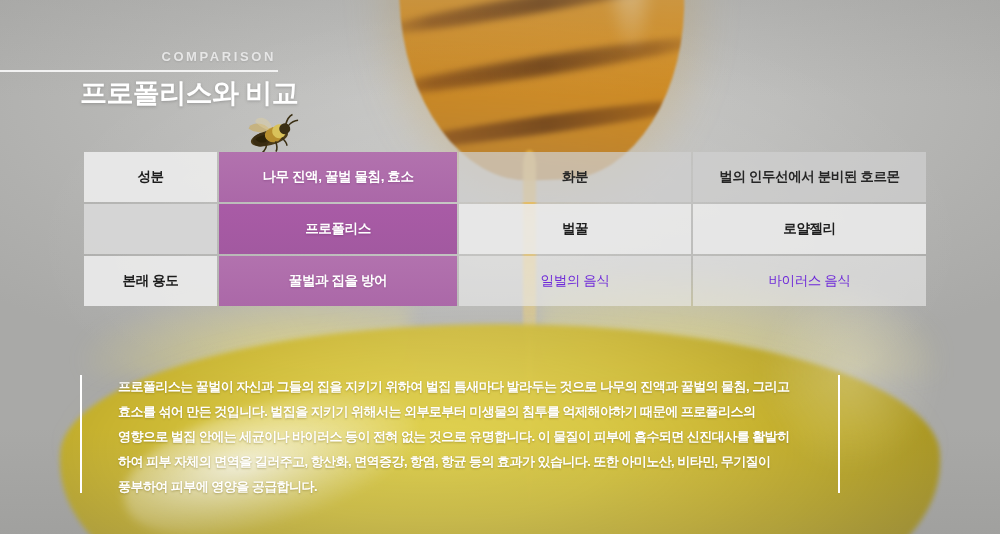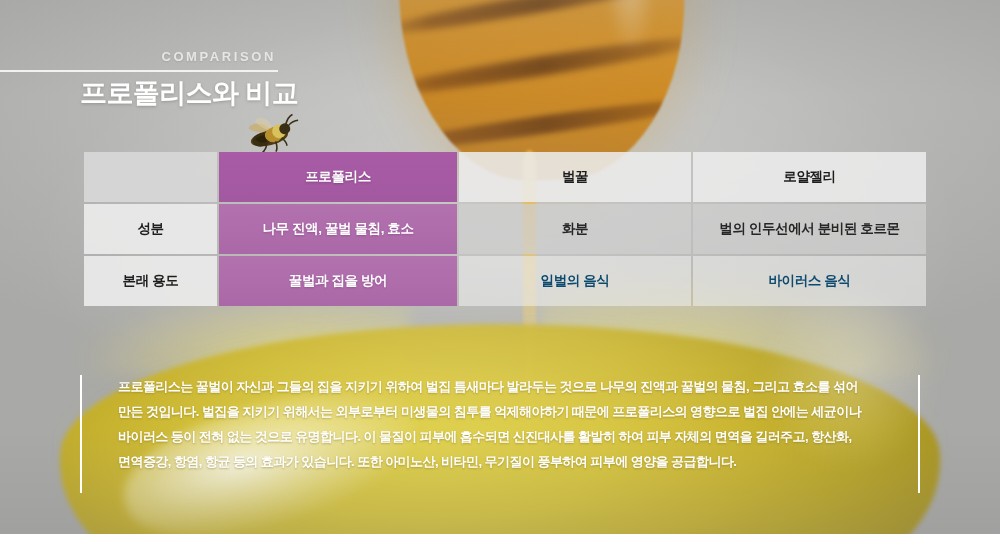--- a/index.html
+++ b/index.html
@@ -164,36 +164,36 @@
 
   
   .cell-lbl-head{ background:rgba(215,215,215,.93); }
   .cell-lbl{
     background:rgba(236,236,236,.90);
     color:#1d1d1d; font-weight:bold; font-size:15px;
   }
   
   .cell-head{ background:rgba(236,236,236,.88); color:#1d1d1d; font-weight:bold; font-size:15.5px; }
   .cell-odd { background:rgba(208,208,208,.72); color:#262626; font-weight:bold; }
-  .cell-even{ background:rgba(236,236,236,.60); color:#0c4a6e; font-weight:bold; }
+  .cell-even{ background:rgba(236,236,236,.60); color:#6d28d9; font-weight:normal; }
   
   .cell-prop-head{
     background:linear-gradient(180deg,#a95ba6 0%, #a259a0 100%);
     color:#ffffff; font-weight:bold; font-size:15.5px;
     text-shadow:0 1px 2px rgba(90,30,88,.35);
   }
   .cell-prop{
     background:linear-gradient(180deg,#b272ae 0%, #ab68a8 100%);
     color:#ffffff; font-weight:bold;
     text-shadow:0 1px 2px rgba(90,30,88,.28);
   }
 
   
   .para-wrap{
-    position:absolute; left:80px; top:375px; width:840px; height:118px;
+    position:absolute; left:80px; top:375px; width:760px; height:118px;
     display:flex; align-items:stretch;
   }
   .vbar{ width:2px; background:#ffffff; flex:0 0 2px; }
   .para{
     flex:1; padding:0 36px;
     color:#ffffff; font-size:13px; font-weight:bold; line-height:1.92;
     letter-spacing:-.55px; text-align:left;
     text-shadow:0 1px 2px rgba(120,105,20,.45);
     word-break:keep-all;
   }
@@ -256,31 +256,31 @@
 
 <table class="tbl">
   <colgroup>
     <col class="col-label">
       <col class="col-prop">
       <col class="col-honey">
       <col class="col-rj">
   </colgroup>
   <tbody>
     <tr>
+      <td class="cell-lbl">성분</td>
+      <td class="cell-prop">나무 진액, 꿀벌 물침, 효소</td>
+      <td class="cell-odd">화분</td>
+      <td class="cell-odd">벌의 인두선에서 분비된 호르몬</td>
+    </tr>
+
+    <tr>
       <td class="cell-lbl-head"></td>
       <td class="cell-prop-head">프로폴리스</td>
       <td class="cell-head">벌꿀</td>
       <td class="cell-head">로얄젤리</td>
-    </tr>
-
-    <tr>
-      <td class="cell-lbl">성분</td>
-      <td class="cell-prop">나무 진액, 꿀벌 물침, 효소</td>
-      <td class="cell-odd">화분</td>
-      <td class="cell-odd">벌의 인두선에서 분비된 호르몬</td>
     </tr>
 
     <tr>
       <td class="cell-lbl">본래 용도</td>
       <td class="cell-prop">꿀벌과 집을 방어</td>
       <td class="cell-even">일벌의 음식</td>
       <td class="cell-even">바이러스 음식</td>
     </tr>
 
   </tbody>

